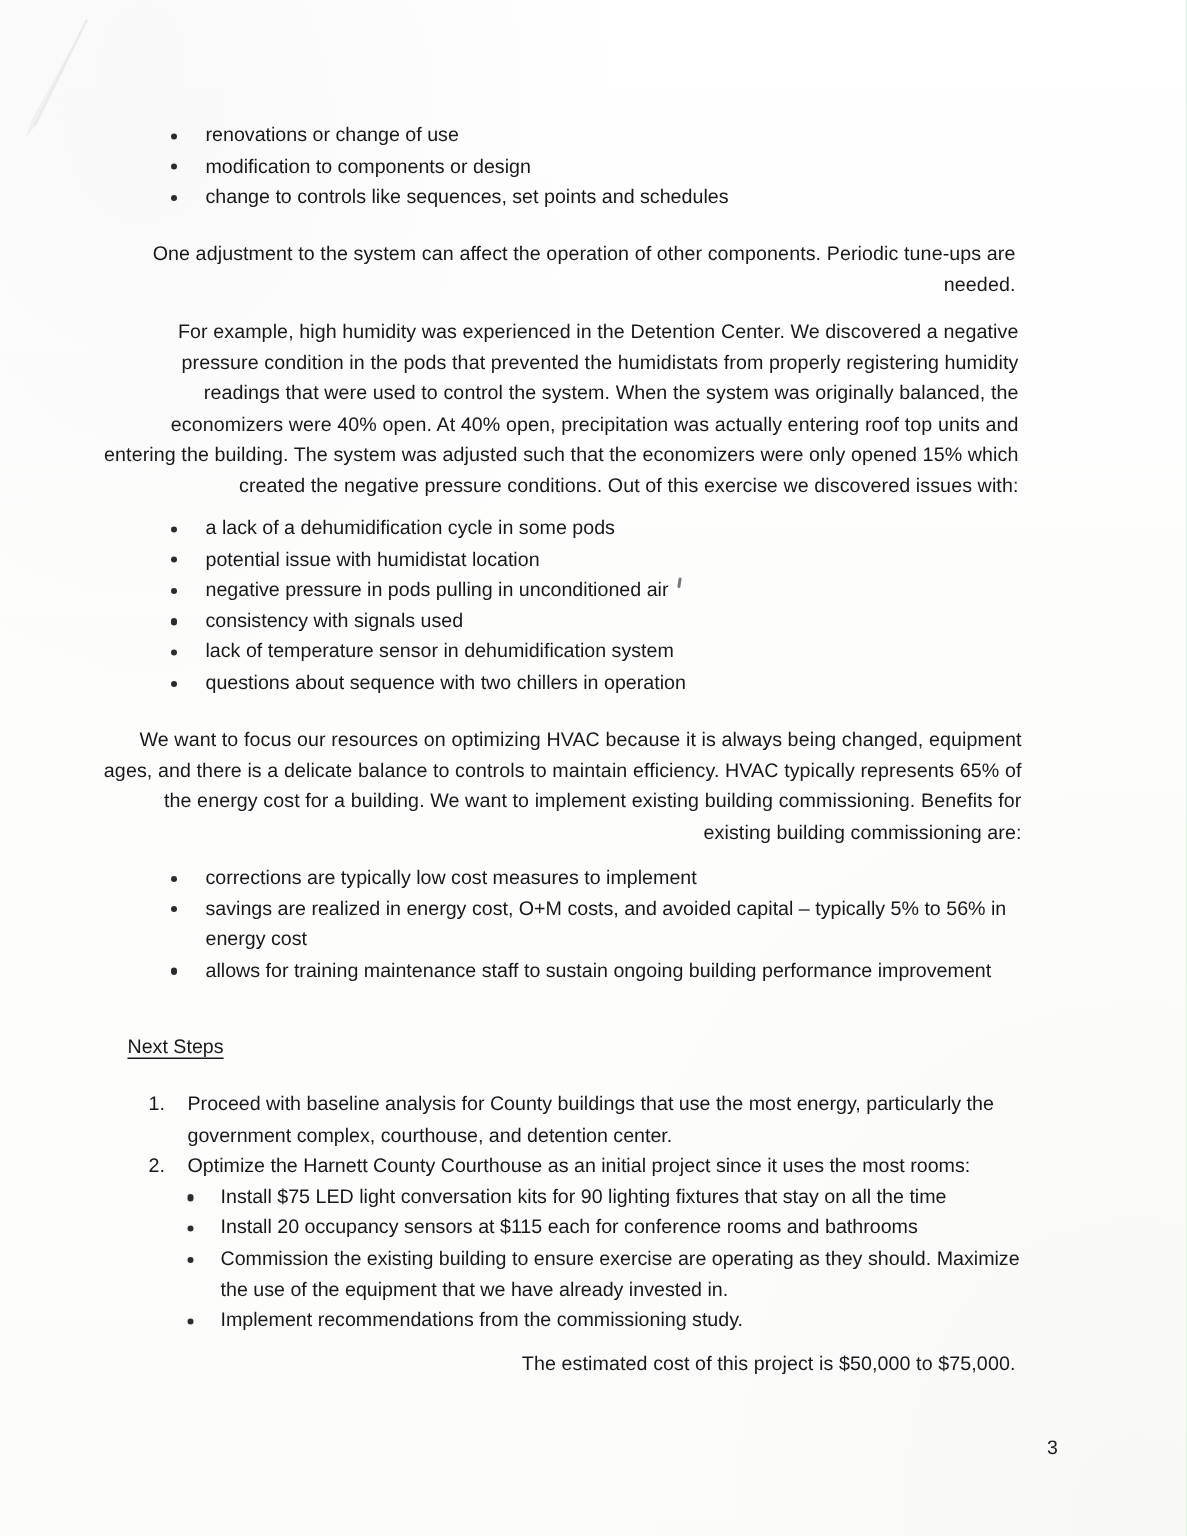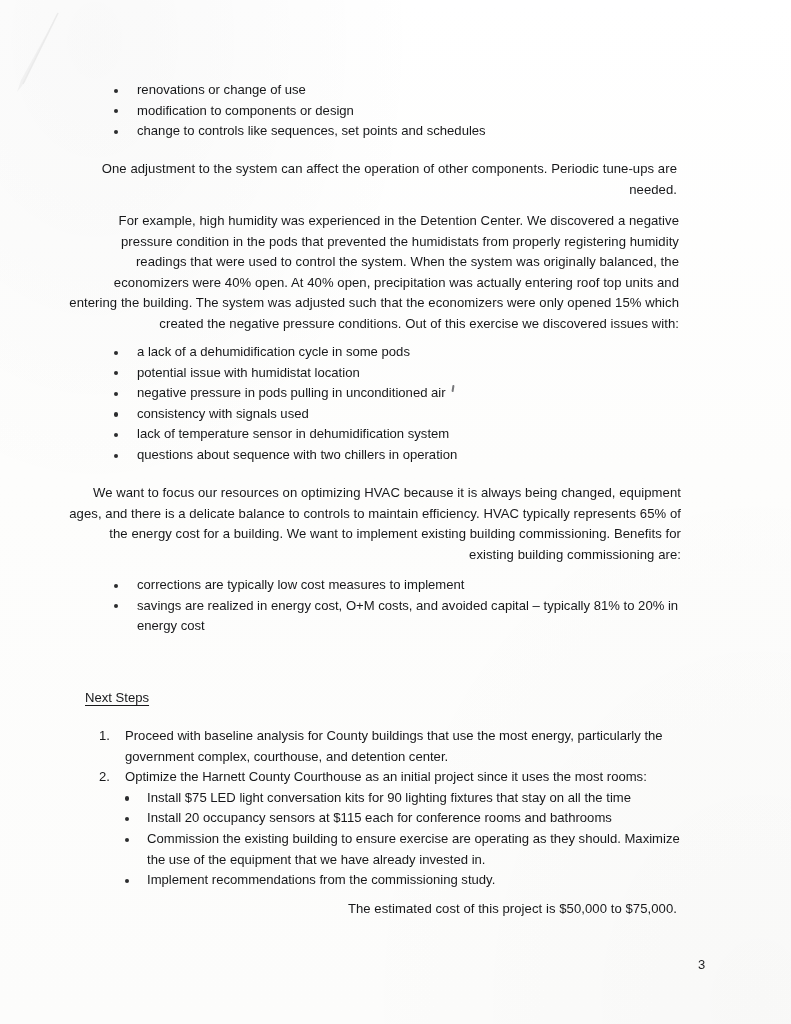--- a/index.html
+++ b/index.html
@@ -182,21 +182,22 @@
       <li>negative pressure in pods pulling in unconditioned air</li>
       <li>consistency with signals used</li>
       <li>lack of temperature sensor in dehumidification system</li>
       <li>questions about sequence with two chillers in operation</li>
     </ul>
 
     <p class="para" style="top:483px; width:614px; margin:0;">We want to focus our resources on optimizing HVAC because it is always being changed, equipment ages, and there is a delicate balance to controls to maintain efficiency.  HVAC typically represents 65% of the energy cost for a building.  We want to implement existing building commissioning.  Benefits for existing building commissioning are:</p>
 
     <ul class="bullet-list" style="top:575px; width:580px;">
       <li>corrections are typically low cost measures to implement</li>
-      <li>savings are realized in energy cost, O+M costs, and avoided capital – typically 81% to 20% in energy cost</li>
+      <li>savings are realized in energy cost, O+M costs, and avoided capital – typically 5% to 56% in energy cost</li>
+      <li>allows for training maintenance staff to sustain ongoing building performance improvement</li>
     </ul>
 
     <div class="heading" style="top:688px;">Next Steps</div>
 
     <ol class="num-list" style="top:726px;">
       <li>Proceed with baseline analysis for County buildings that use the most energy, particularly the government complex, courthouse, and detention center.</li>
       <li>
         <span> Optimize the Harnett County Courthouse as an initial project since it uses the most rooms:</span>
         <ul class="sub-list">
           <li>Install $75 LED light conversation kits for 90 lighting fixtures that stay on all the time</li>

